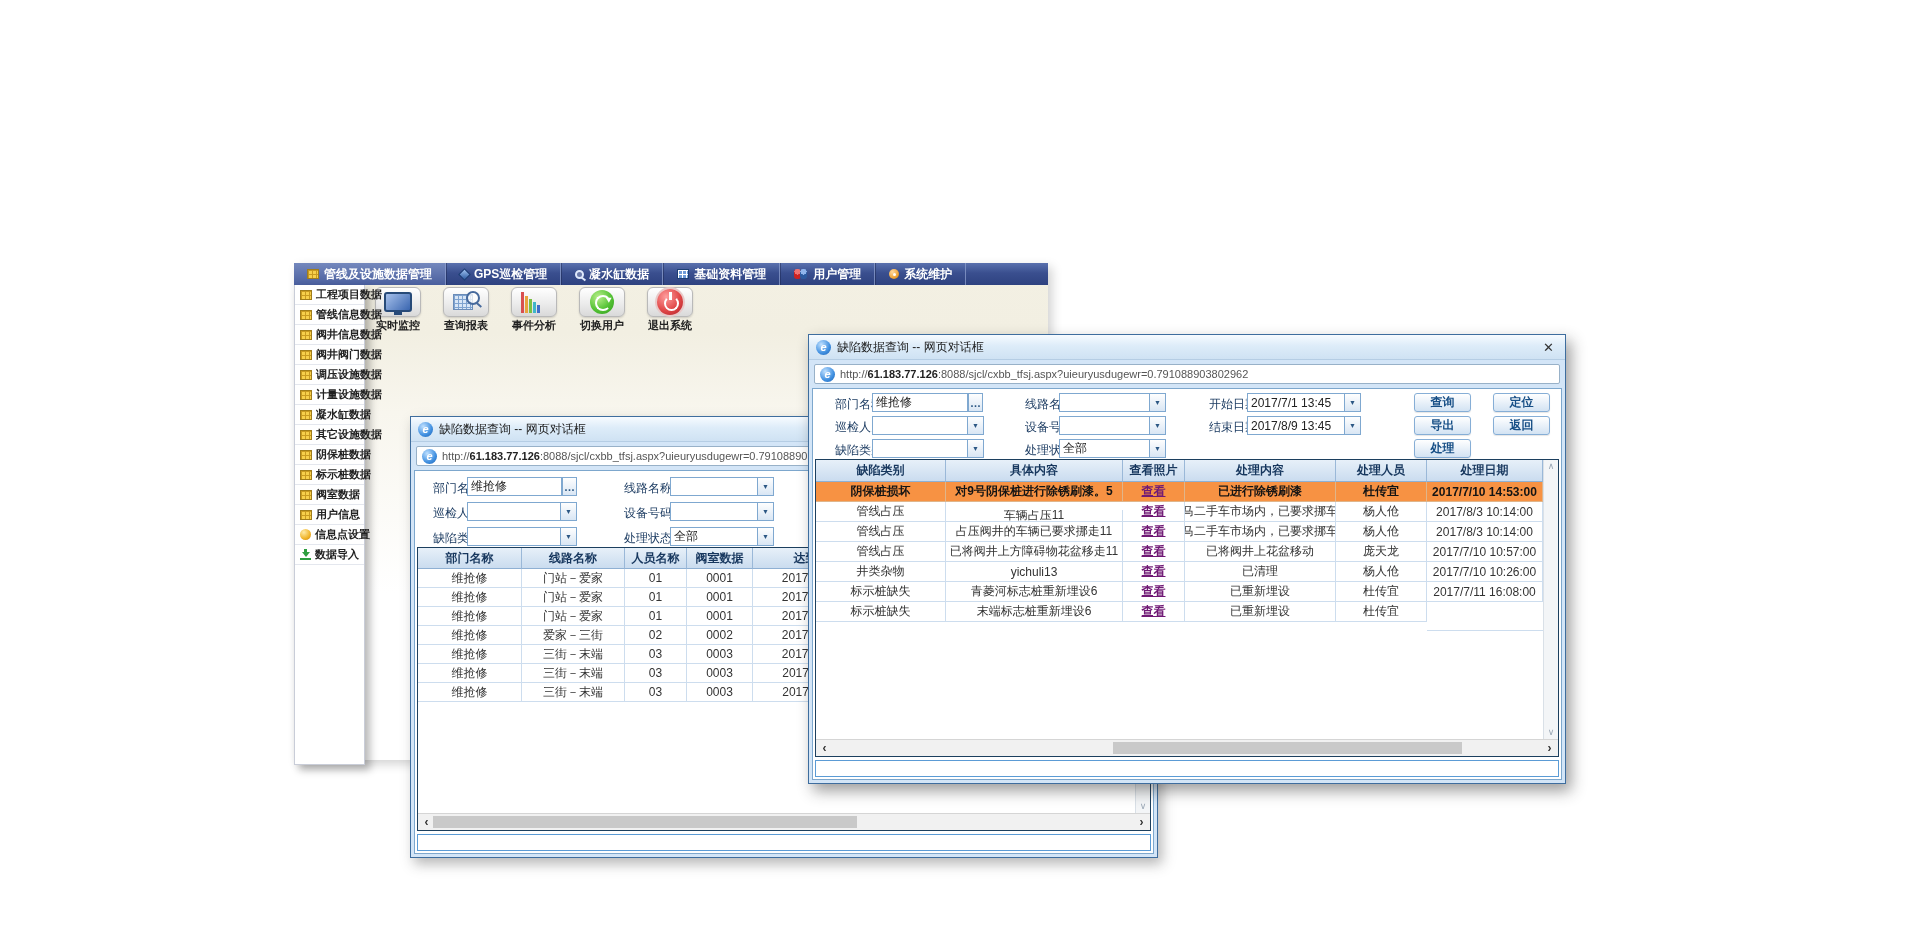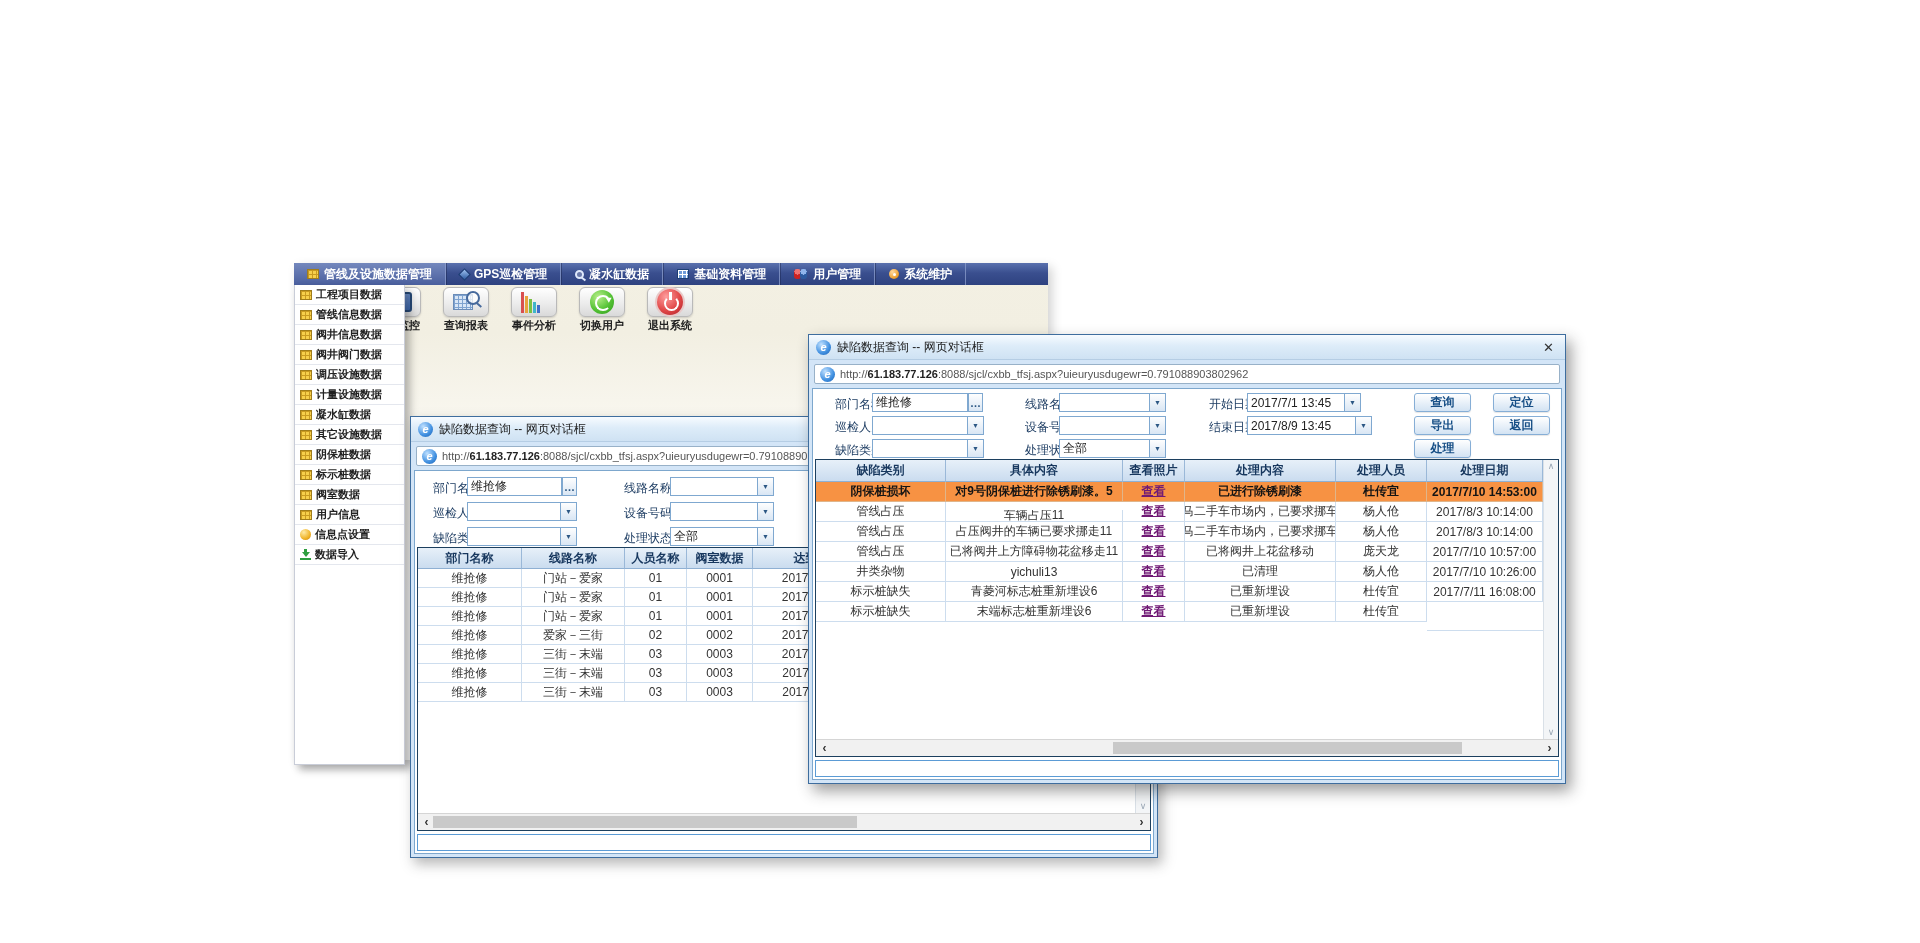--- a/index.html
+++ b/index.html
@@ -58,21 +58,21 @@
     border-left:5px solid #fff; border-top:3px solid transparent; border-bottom:3px solid transparent;
     transform:rotate(-30deg); }
   .tico-power { width:26px; height:26px; border-radius:50%;
     background:radial-gradient(circle at 35% 30%,#ff9d9d,#e04848 55%,#b01d26);
     box-shadow:0 0 0 2px #e8c9c9; }
   .tico-power::before { content:""; position:absolute; left:7px; top:7px; width:11px; height:11px;
     border:2.5px solid #fff; border-top-color:transparent; border-radius:50%; }
   .tico-power::after { content:""; position:absolute; left:12px; top:3px; width:2.5px; height:8px; background:#fff; }
 
   
-  #sidebar { position:absolute; left:294px; top:285px; width:111px; height:480px;
+  #sidebar { position:absolute; left:294px; top:285px; width:71px; height:480px;
     background:#ffffff; border:1px solid #c9cdd8; border-top:none;
     box-shadow:5px 5px 8px rgba(0,0,0,.28); }
   .side-item { height:20px; display:flex; align-items:center; gap:4px; padding-left:5px;
     border-bottom:1px solid #e4e7ee; font-size:11px; font-weight:bold; color:#222;
     white-space:nowrap; cursor:pointer; }
 
   
   .mi { display:inline-block; flex:none; }
   .ic-grid { width:12px; height:10px; border:1px solid #a07d1c;
     background:linear-gradient(#c89a21 1px,transparent 1px),linear-gradient(90deg,#c89a21 1px,transparent 1px),#f6cf4b;
@@ -472,21 +472,21 @@
     <div class="f-field" style="left:59px;top:27px;width:112px">
         <span class="f-text"></span>
         <span class="dd-arrow">▼</span>
       </div>
     <span class="f-label" style="left:212px;top:30px">设备号码</span>
     <div class="f-field" style="left:246px;top:27px;width:107px">
         <span class="f-text"></span>
         <span class="dd-arrow">▼</span>
       </div>
     <span class="f-label" style="left:396px;top:30px">结束日期</span>
-    <div class="f-field" style="left:434px;top:27px;width:125px">
+    <div class="f-field" style="left:434px;top:27px;width:114px">
         <span class="f-text">2017/8/9 13:45</span>
         <span class="dd-arrow">▼</span>
       </div>
     <div class="fbtn" style="left:601px;top:27px">导出</div>
     <div class="fbtn" style="left:680px;top:27px">返回</div>
 
     <span class="f-label" style="left:22px;top:53px">缺陷类别</span>
     <div class="f-field" style="left:59px;top:50px;width:112px">
         <span class="f-text"></span>
         <span class="dd-arrow">▼</span>

